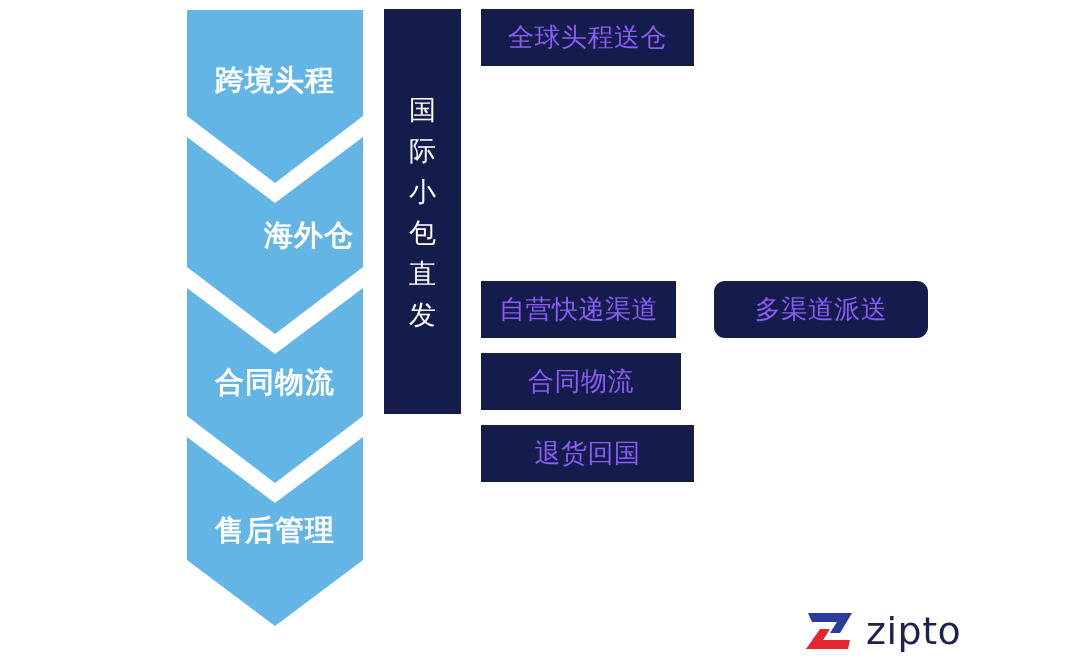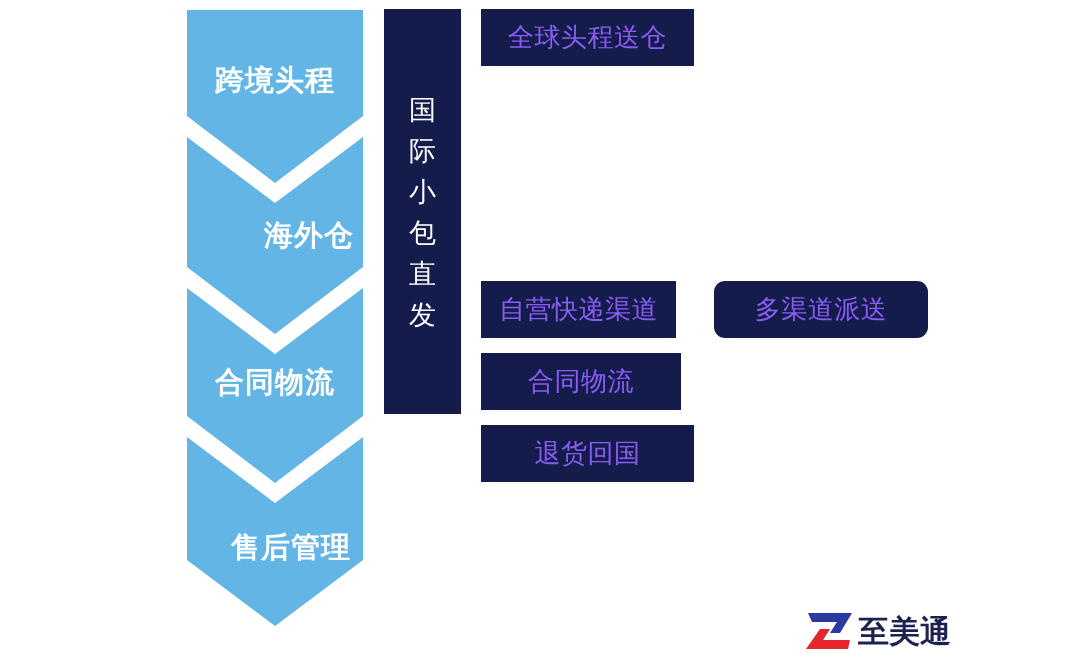--- a/index.html
+++ b/index.html
@@ -24,21 +24,21 @@
 <svg class="chevrons" viewBox="0 0 1080 664" xmlns="http://www.w3.org/2000/svg">
   <polygon fill="#62b5e5" points="187,10 363,10 363,116 275,183 187,116"></polygon>
   <polygon fill="#62b5e5" points="187,137 275,203 363,137 363,267 275,334 187,267"></polygon>
   <polygon fill="#62b5e5" points="187,288 275,354 363,288 363,416 275,483 187,416"></polygon>
   <polygon fill="#62b5e5" points="187,437 275,503 363,437 363,560 275,626 187,560"></polygon>
 </svg>
 
 <div class="chev-label" style="top:63px;">跨境头程</div>
 <div class="chev-label" style="top:218px;padding-left:34px;">海外仓</div>
 <div class="chev-label" style="top:365px;">合同物流</div>
-<div class="chev-label" style="top:530px;padding-left:16px;">售后管理</div>
+<div class="chev-label" style="top:513px;">售后管理</div>
 
 <div class="vbar">
   <span>国</span>
   <span>际</span>
   <span>小</span>
   <span>包</span>
   <span>直</span>
   <span>发</span>
 </div>
 
@@ -46,14 +46,14 @@
 <div class="box" style="left:481px; top:281px; width:195px;">自营快递渠道</div>
 <div class="box" style="left:714px; top:281px; width:214px;border-radius:11px;">多渠道派送</div>
 <div class="box" style="left:481px; top:353px; width:200px;">合同物流</div>
 <div class="box" style="left:481px; top:425px; width:213px;text-align:right;">退货回国</div>
 
 <div class="logo">
   <svg width="48" height="40" viewBox="0 0 48 40" xmlns="http://www.w3.org/2000/svg">
     <polygon fill="#2b3a9e" points="2,2 46,2 34,22 24,22 31,11 6,11"></polygon>
     <polygon fill="#e4262e" points="14,18 24,18 17,29 44,29 42,38 0,38"></polygon>
   </svg>
-  <span class="logo-cn">至美通</span>
+  <span class="logo-word">zipto</span>
 </div>
 
 </body></html>

